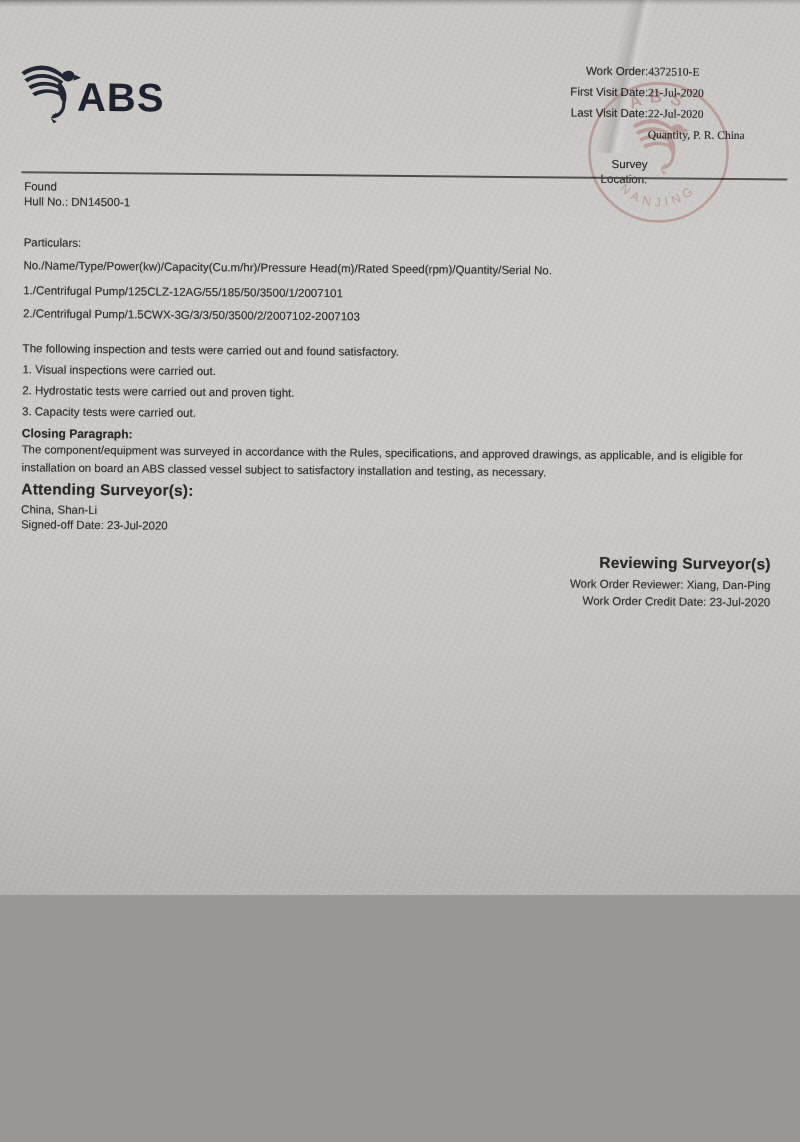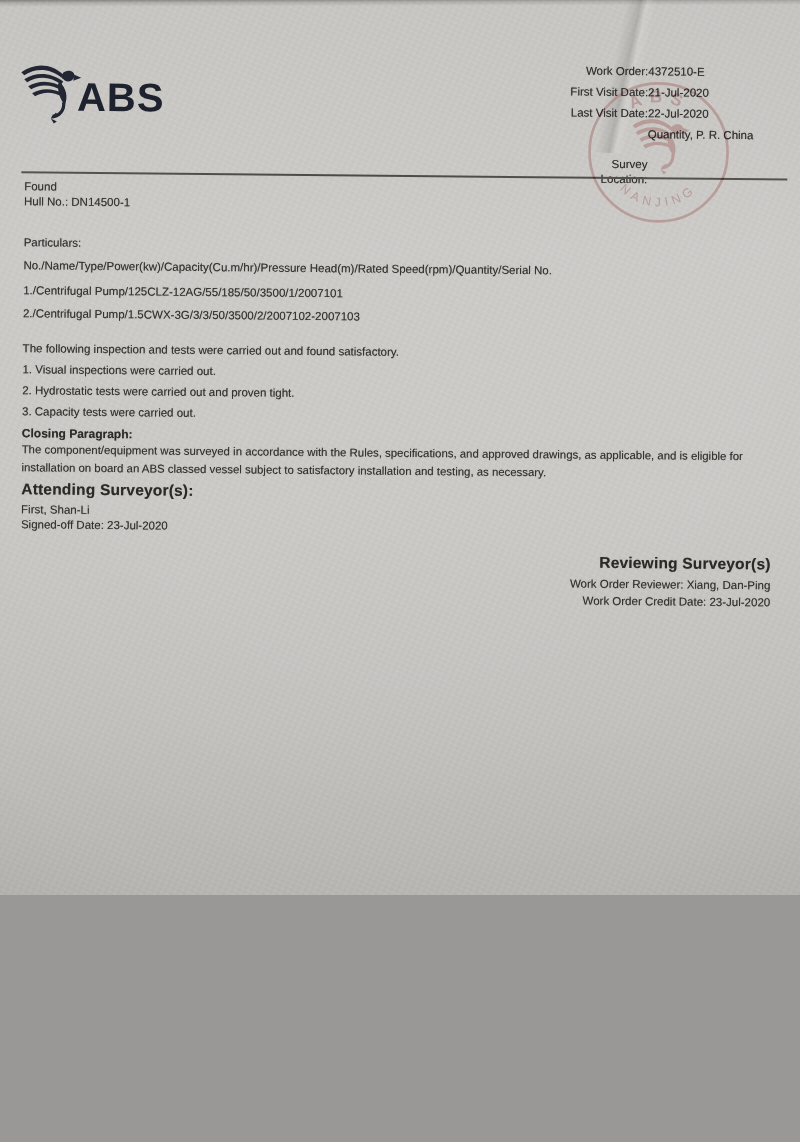--- a/index.html
+++ b/index.html
@@ -39,21 +39,21 @@
 
   
   .logo{position:absolute;left:18px;top:60px;width:150px;height:66px;}
   .logo svg{display:block;}
 
   
   .meta{position:absolute;left:549px;top:59px;width:250px;}
   .meta-row{position:absolute;left:0;white-space:nowrap;font-size:11.5px;
             text-shadow:0 0 0.7px rgba(50,49,46,0.6);color:#302f2c;}
   .meta-row .mlabel{display:inline-block;width:100px;vertical-align:top;text-align:right;}
-  .meta-row .mvalue{display:inline-block;vertical-align:top;}
+  .meta-row .mvalue{display:inline-block;vertical-align:top;font-family:Liberation Serif, serif;}
   .meta-row.r4 .mlabel{width:100px;}
   .meta-row.r4 .mlabel span{display:inline-block;width:62px;white-space:normal;line-height:15px;margin-top:29px;}
 
   .divider{position:absolute;left:23px;top:171px;width:766px;height:1.6px;
            background:linear-gradient(90deg,#56544f,#4c4a46 40%,#55534e);}
 
   .stamp{position:absolute;left:580px;top:66px;width:160px;height:160px;
          mix-blend-mode:multiply;opacity:0.58;pointer-events:none;}
 
   .page-num{position:absolute;left:24px;top:984px;font-size:10px;
@@ -113,21 +113,21 @@
 
     <div class="txt" style="left:26px;top:342px;">The following inspection and tests were carried out and found satisfactory.</div>
     <div class="txt" style="left:26px;top:363px;">1. Visual inspections were carried out.</div>
     <div class="txt" style="left:26px;top:384px;">2. Hydrostatic tests were carried out and proven tight.</div>
     <div class="txt" style="left:26px;top:405px;">3. Capacity tests were carried out.</div>
 
     <div class="txt b" style="left:26px;top:426px;font-size:12px;">Closing Paragraph:</div>
     <div class="txt wrap" style="left:26px;top:441px;width:745px;font-size:11.4px;line-height:17.5px;">The component/equipment was surveyed in accordance with the Rules, specifications, and approved drawings, as applicable, and is eligible for installation on board an ABS classed vessel subject to satisfactory installation and testing, as necessary.</div>
 
     <div class="txt h-large" style="left:26px;top:480px;">Attending Surveyor(s):</div>
-    <div class="txt" style="left:26px;top:503px;">First, Shan-Li</div>
+    <div class="txt" style="left:26px;top:503px;">China, Shan-Li</div>
     <div class="txt" style="left:26px;top:518px;">Signed-off Date: 23-Jul-2020</div>
 
     <div class="txt h-large" style="right:24px;top:548px;text-align:right;">Reviewing Surveyor(s)</div>
     <div class="txt" style="right:24px;top:572px;text-align:right;">Work Order Reviewer: Xiang, Dan-Ping</div>
     <div class="txt" style="right:24px;top:589px;text-align:right;">Work Order Credit Date: 23-Jul-2020</div>
 
     <div class="stamp">
       <svg width="160" height="160" viewBox="0 0 160 160">
         <defs>
           <path id="arcTop" d="M 30 80 A 50 50 0 0 1 130 80"></path>

